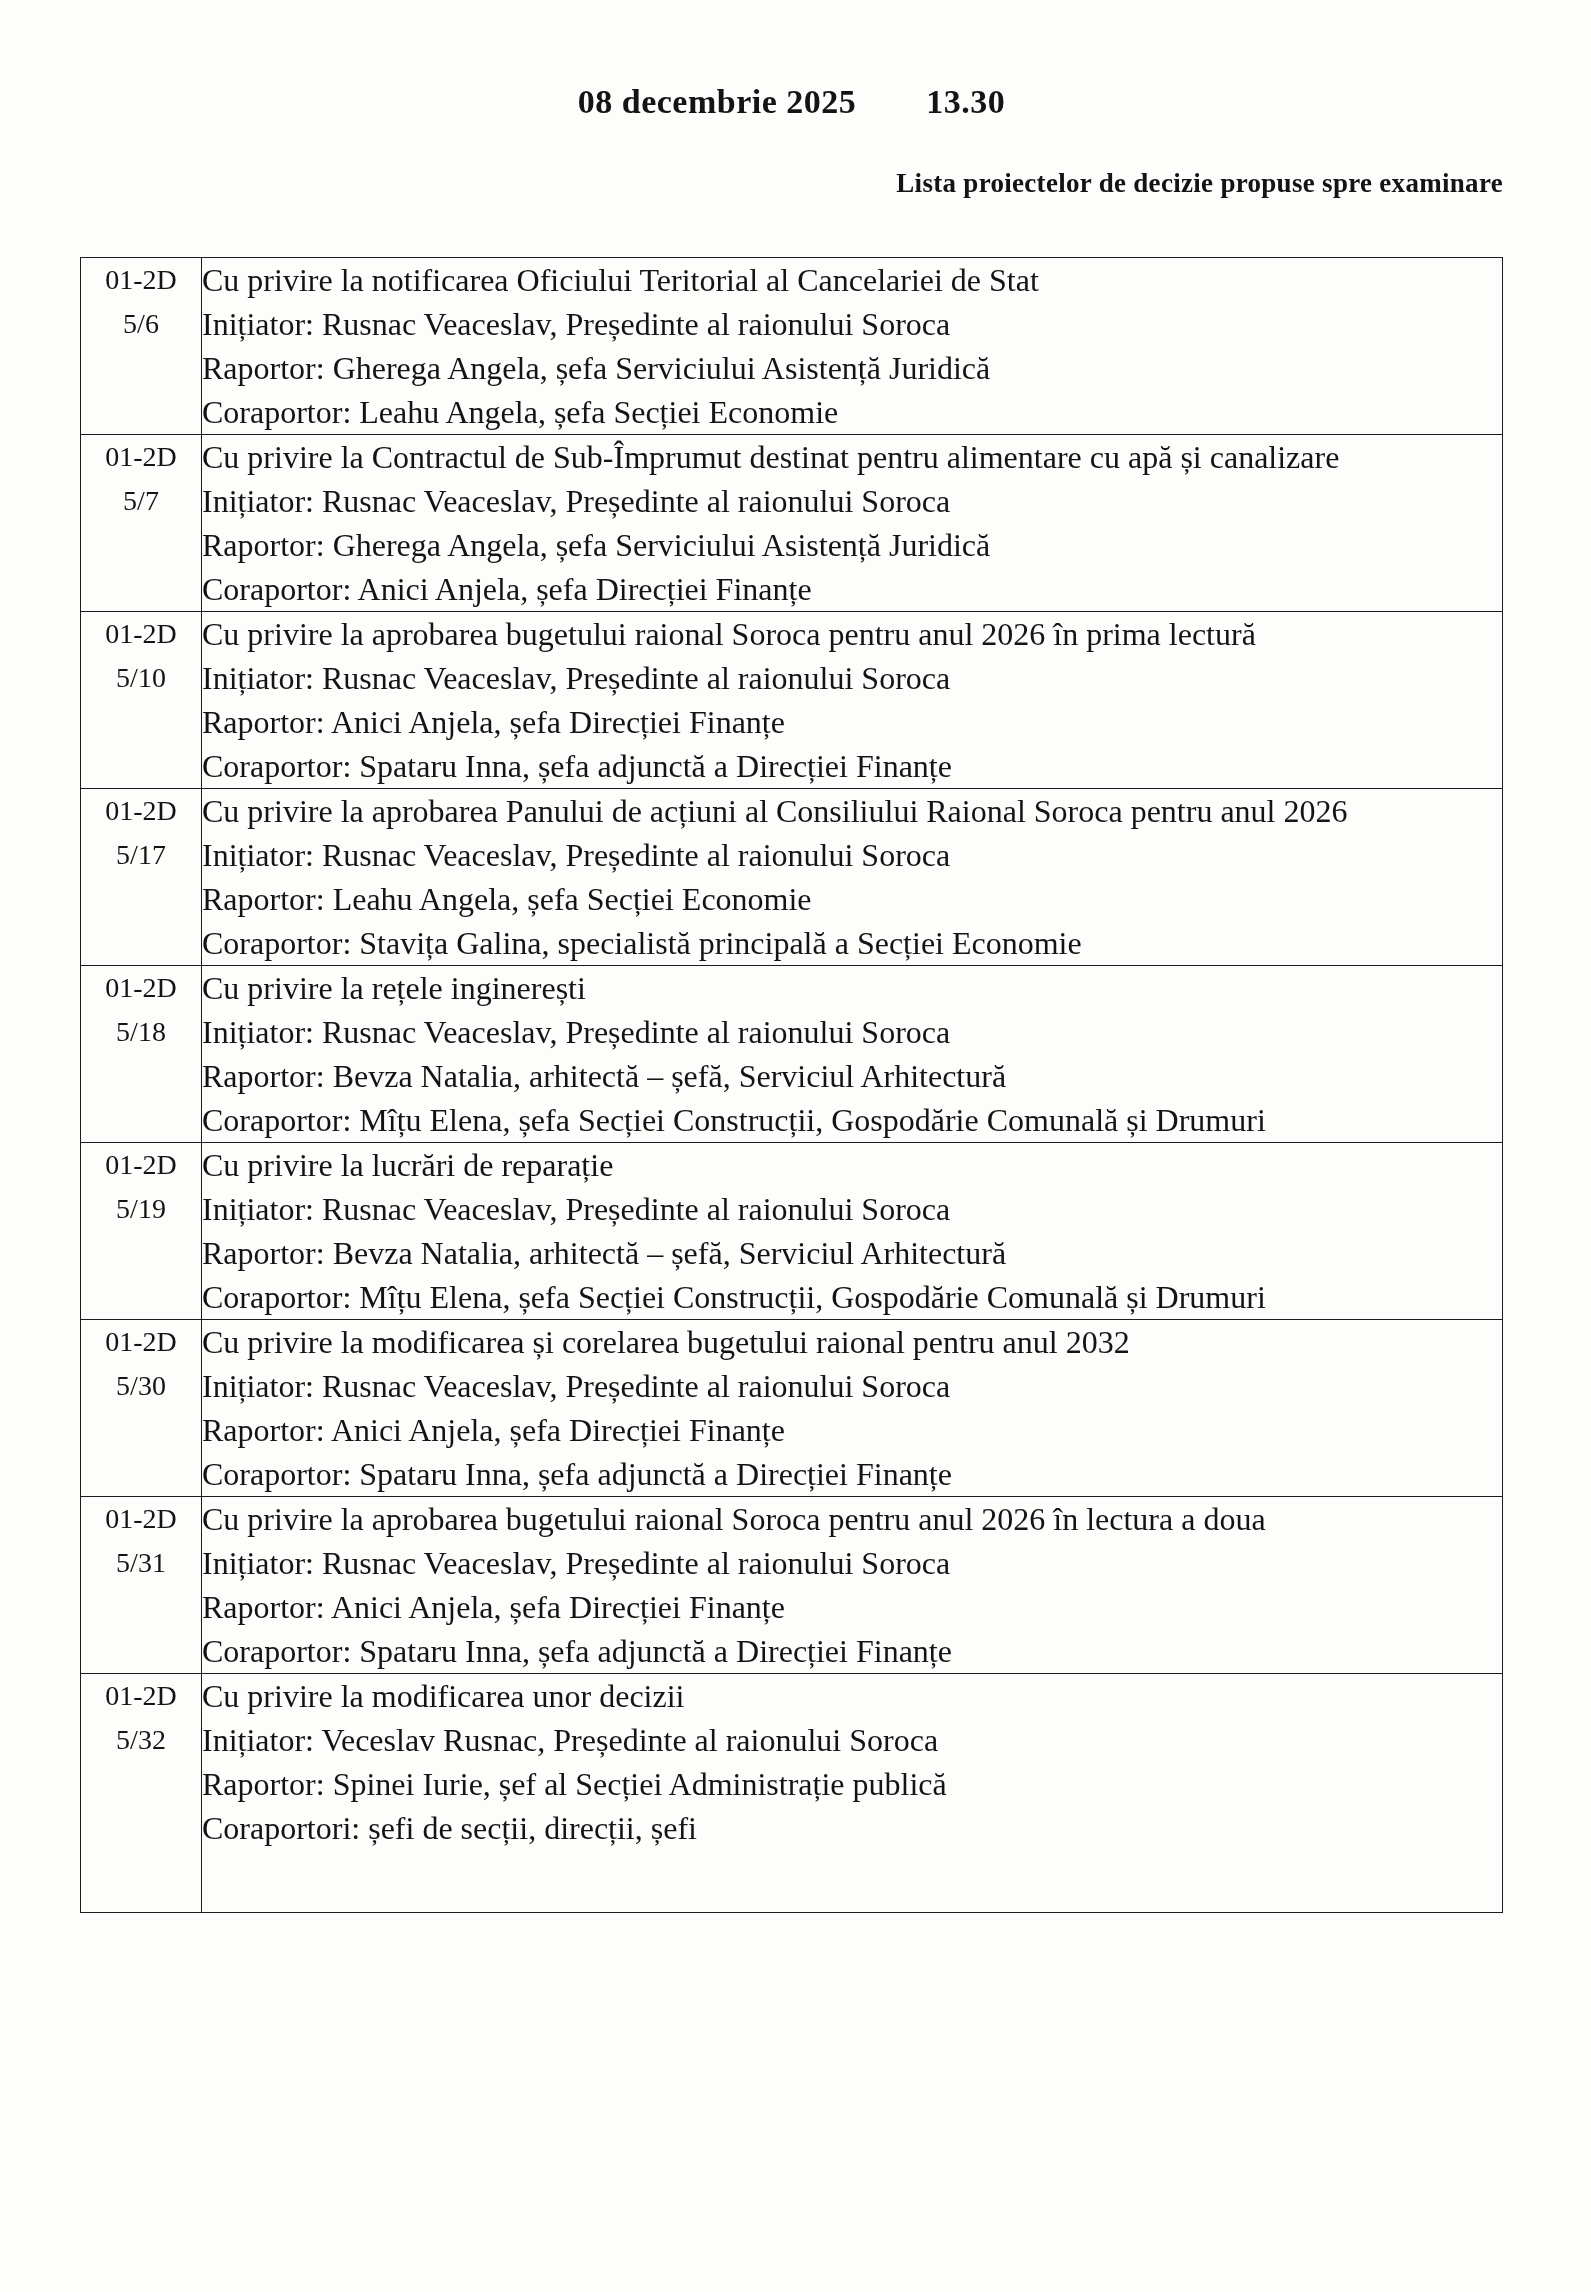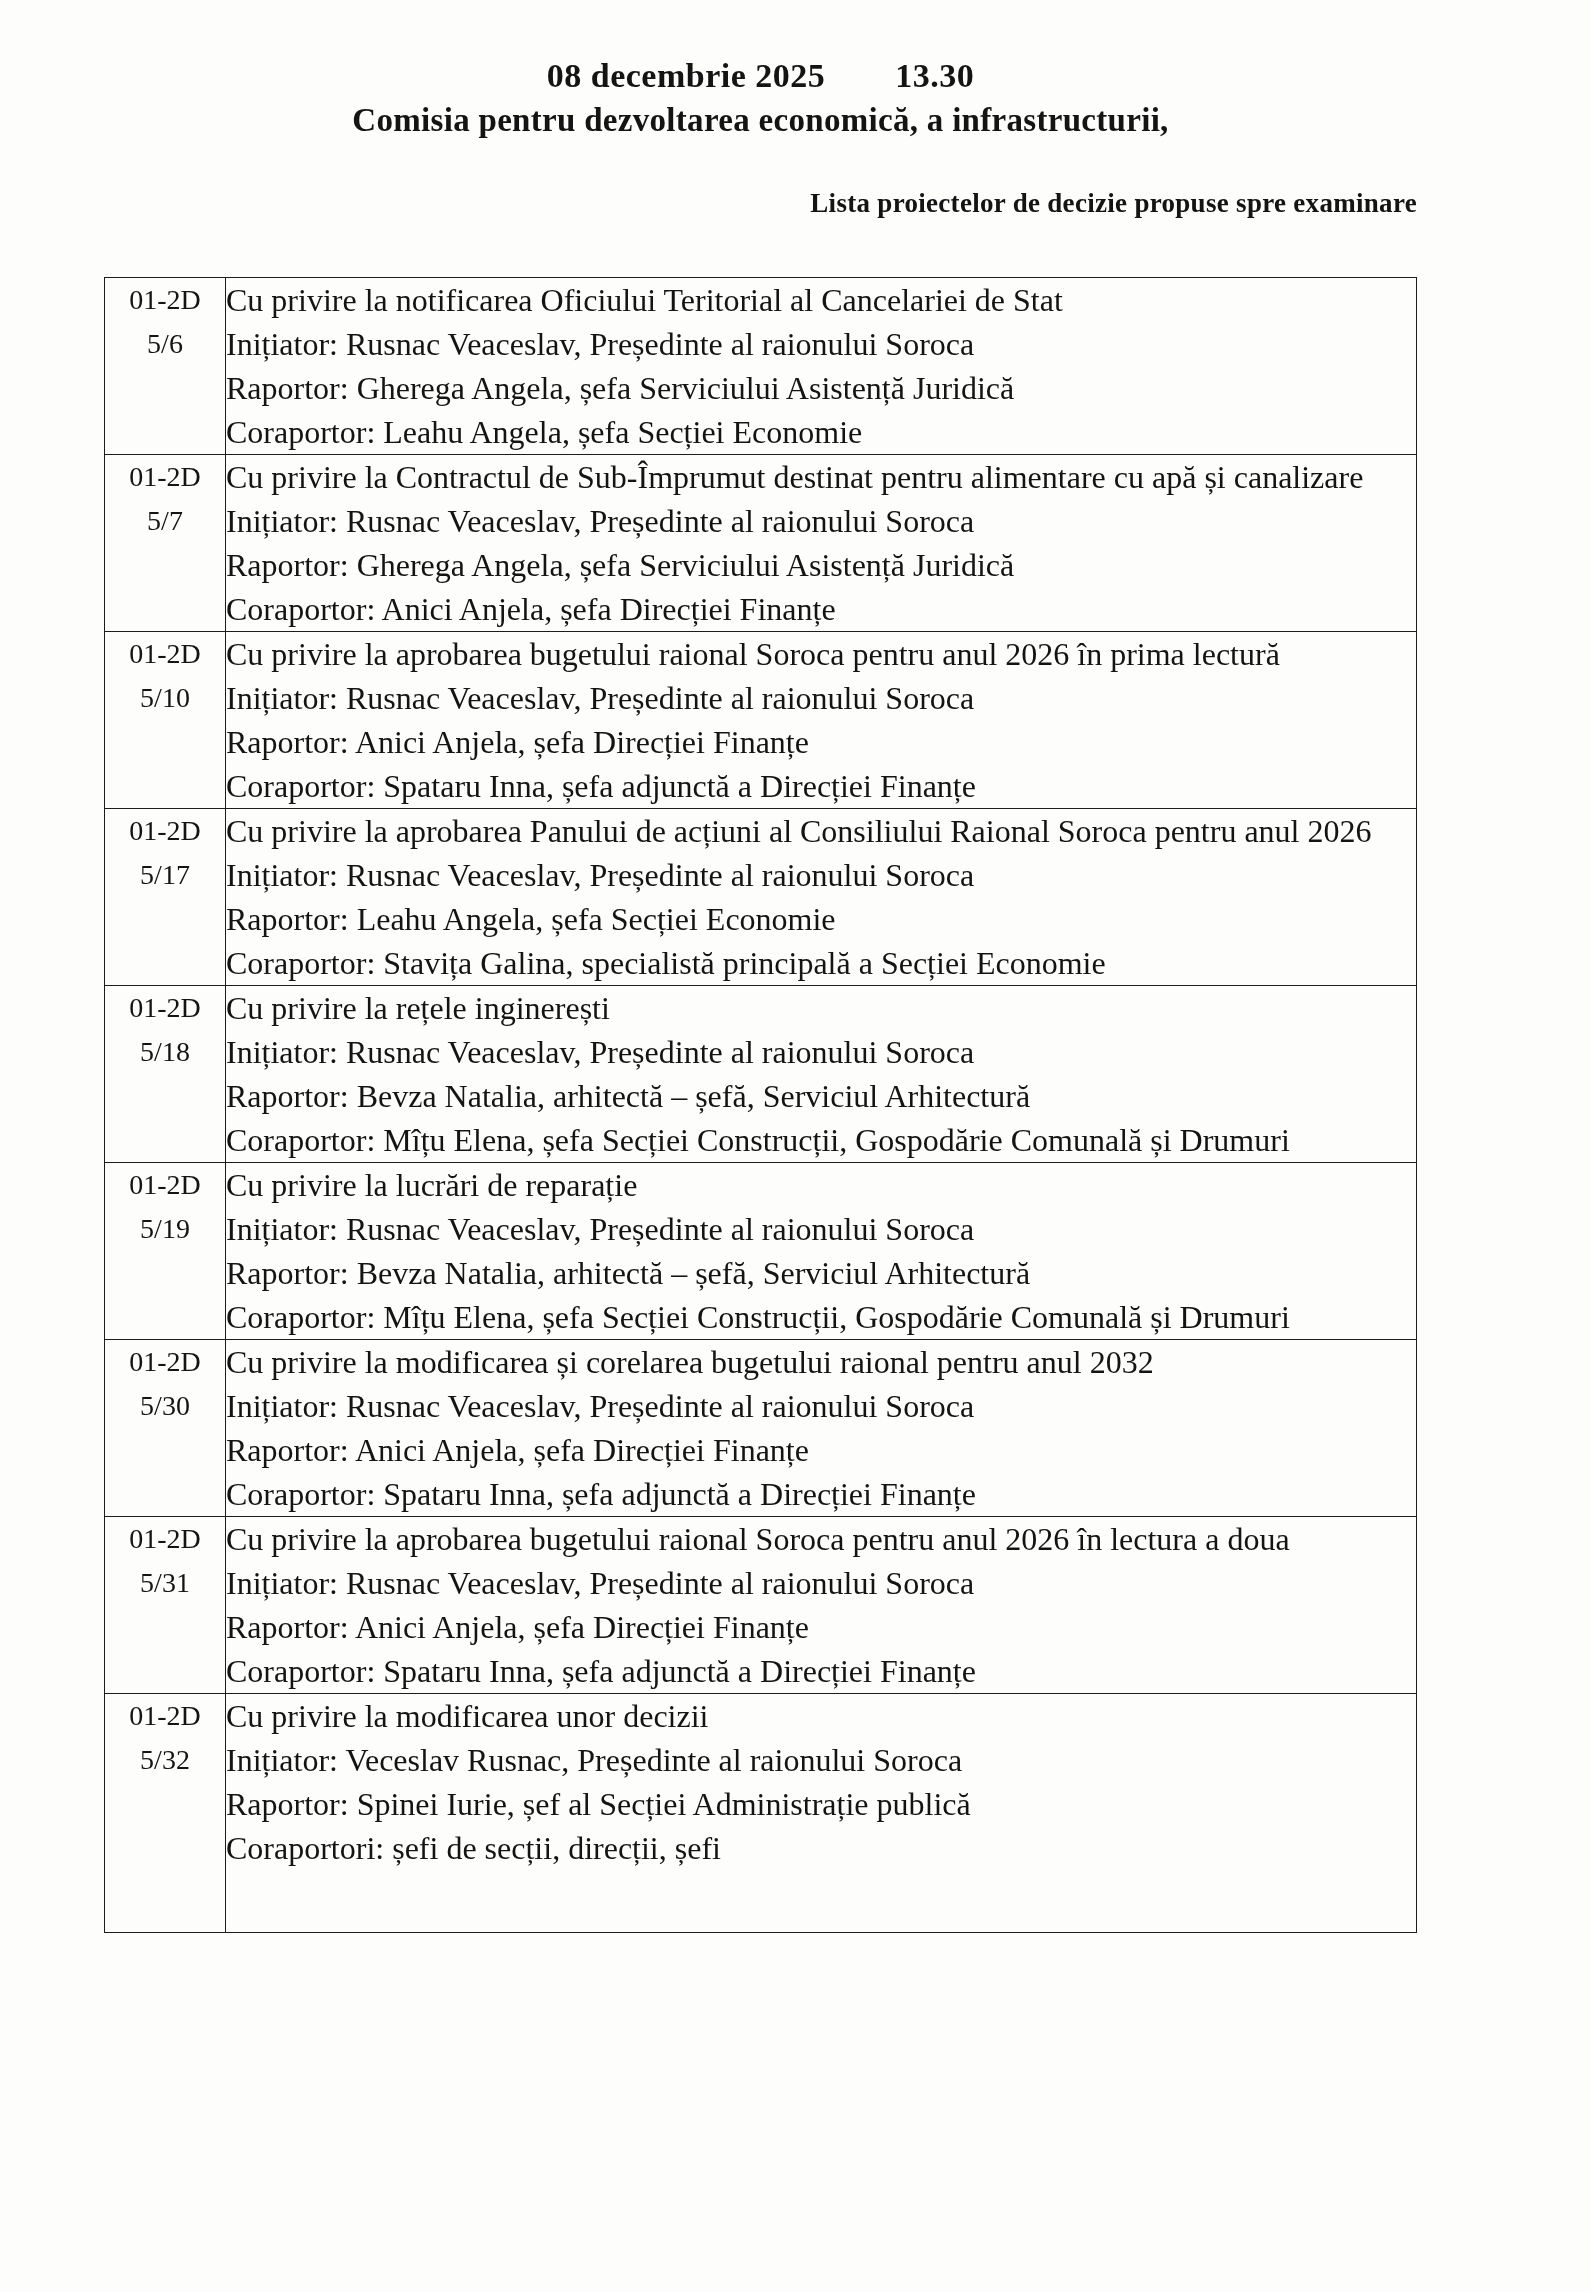--- a/index.html
+++ b/index.html
@@ -10,23 +10,23 @@
   .page {
     position: relative;
     width: 1591px;
     height: 2293px;
     background: #fdfdfb;
     font-family: "Liberation Serif", serif;
     color: #141414;
     overflow: hidden;
   }
   .content {
-    margin-left: 104px;
-    width: 1313px;
-    padding-top: 54px;
+    margin-left: 80px;
+    width: 1423px;
+    padding-top: 80px;
   }
   .hdr {
     text-align: center;
     font-weight: bold;
   }
   .title-line1 {
     font-size: 34px;
     line-height: 43px;
     letter-spacing: 0.5px;
   }
@@ -79,21 +79,20 @@
   }
 </style>
 </head>
 <body>
 
 <div class="page">
   <div class="content">
 
     <div class="hdr">
       <div class="title-line1"><span>08 decembrie 2025</span><span class="title-gap"></span><span>13.30</span></div>
-      <div class="title-line2">Comisia pentru dezvoltarea economică, a infrastructurii,</div>
     </div>
 
     <div class="subtitle">Lista  proiectelor de decizie propuse spre examinare</div>
 
     <table class="projects">
       <tbody>
           <tr>
     <td class="id-cell">
       <div>01-2D</div>
       <div>5/6</div>

